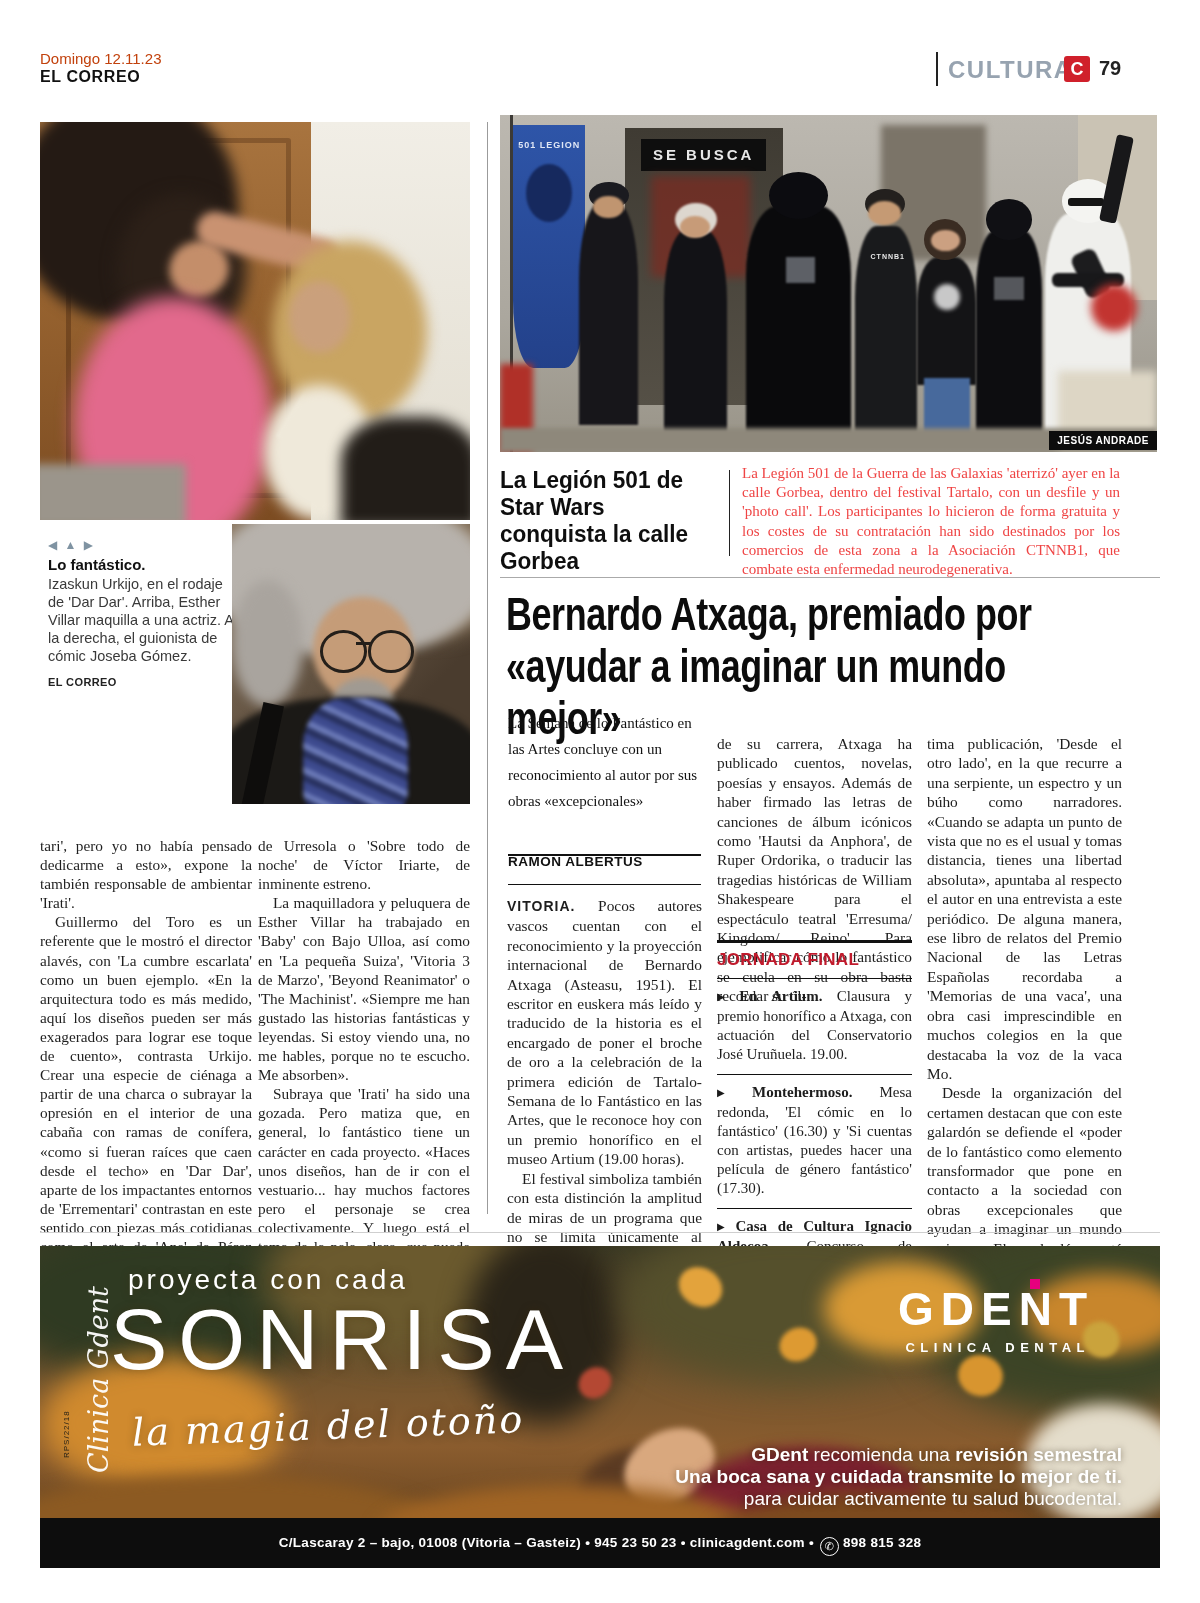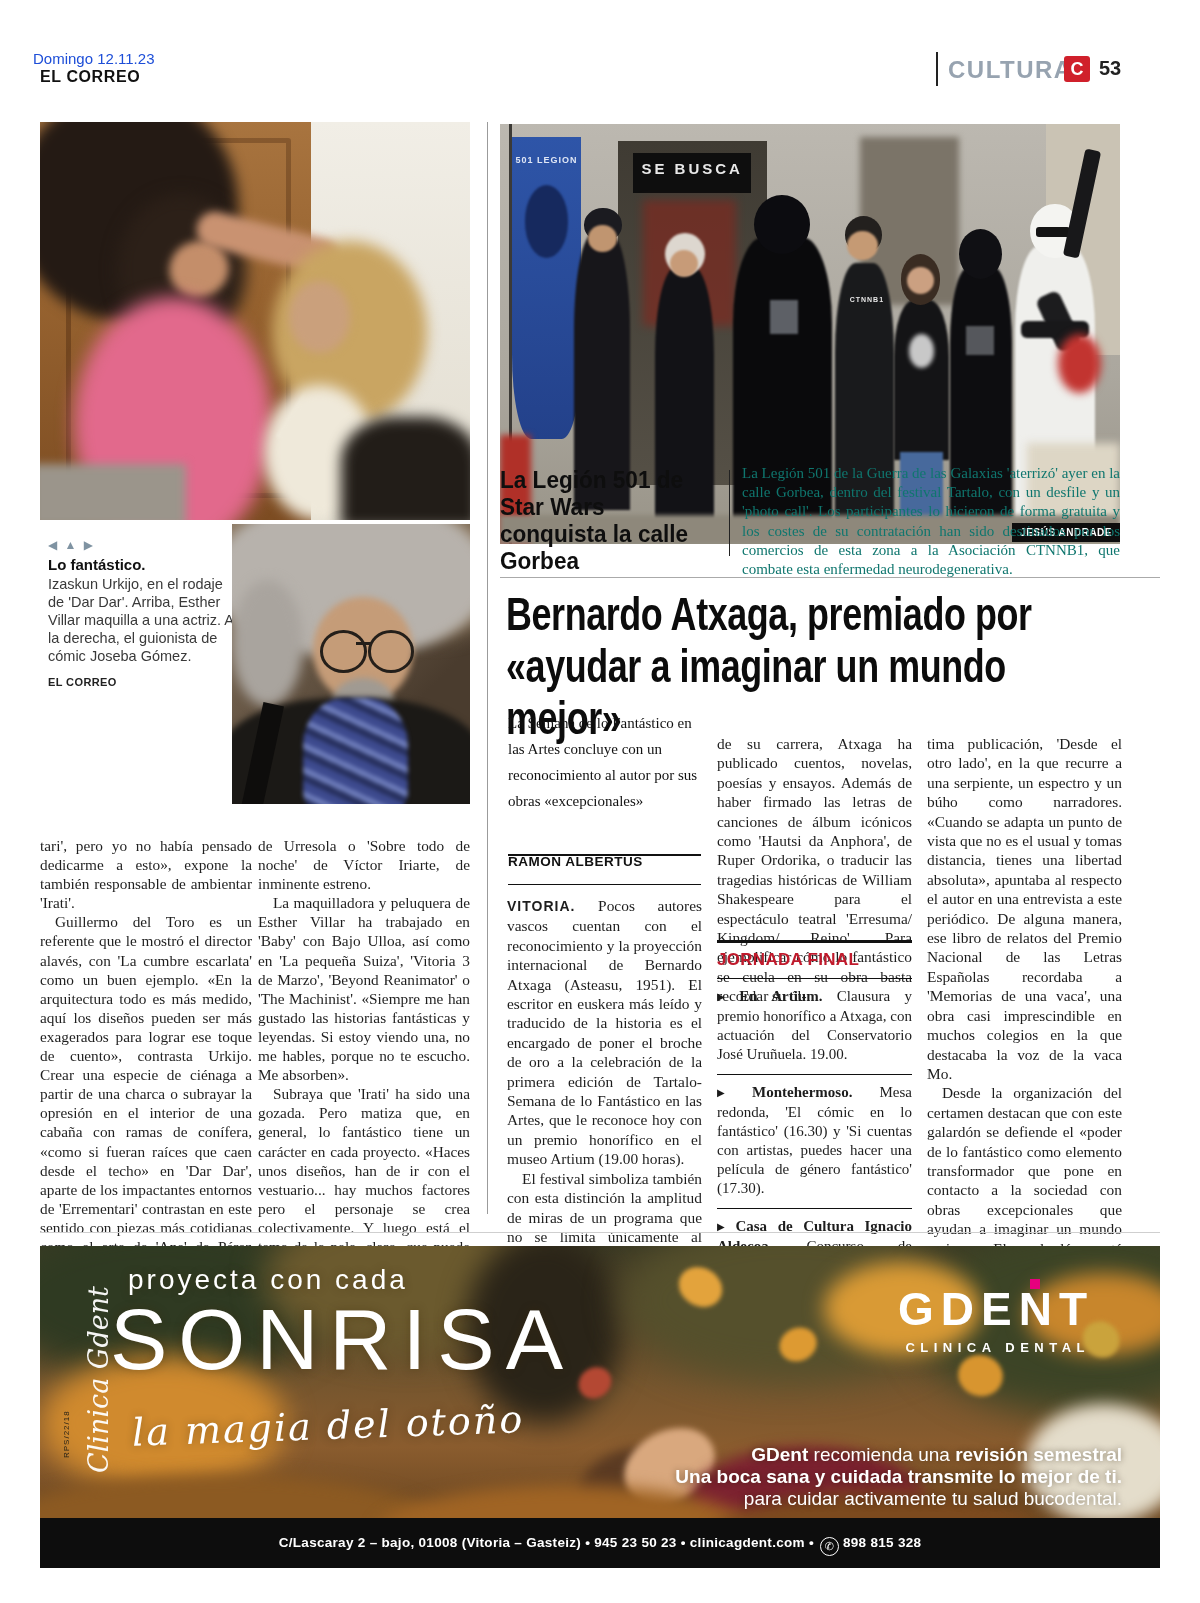--- a/index.html
+++ b/index.html
@@ -1,21 +1,21 @@
 <!DOCTYPE html>
 <html lang="es"><head>
 <meta charset="utf-8">
 <style>
   html,body{margin:0;padding:0;background:#e9e9e9;}
   .page{position:relative;width:1200px;height:1603px;background:#ffffff;margin:0 auto;
         font-family:"Liberation Sans",sans-serif;color:#1c1c1c;overflow:hidden;}
   .abs{position:absolute;}
 
   
-  .hdr-date{left:33px;top:50px;font-size:15px;color:#1d4ed8;}
+  .hdr-date{left:40px;top:50px;font-size:15px;color:#c2410c;}
   .hdr-paper{left:40px;top:68px;font-size:16px;font-weight:700;letter-spacing:.6px;color:#111;}
   .hdr-vrule{left:936px;top:52px;width:2px;height:34px;background:#222;}
   .hdr-section{left:948px;top:56px;font-size:24px;font-weight:700;letter-spacing:1.5px;color:#97a3b0;}
   .hdr-logo{left:1064px;top:56px;width:26px;height:26px;background:#d0202b;color:#fff;
             font-weight:700;font-size:18px;text-align:center;line-height:26px;border-radius:3px;}
   .hdr-page{left:1099px;top:57px;font-size:20px;font-weight:700;color:#222;}
 
   
   .photo{overflow:hidden;}
   .blob{position:absolute;border-radius:50%;}
@@ -34,26 +34,26 @@
          line-height:19.1px;text-align:justify;color:#1f1f1f;}
   .ltext p{margin:0;}
   .ltext p + p{text-indent:15px;}
   .lcol1{left:40px;}
   .lcol2{left:258px;}
 
   
   .vdivider{left:487px;top:122px;width:1px;height:1092px;background:#9b9b9b;}
 
   
-  .photo3{left:500px;top:124px;width:620px;height:420px;background:linear-gradient(180deg,#bcb8b0 0%,#aba79e 60%,#989387 100%);}
+  .photo3{left:500px;top:115px;width:620px;height:337px;background:linear-gradient(180deg,#bcb8b0 0%,#aba79e 60%,#989387 100%);padding-left:37px;}
   .sw-headline{left:500px;top:466px;width:225px;font-size:24px;line-height:27px;font-weight:700;
                color:#0e0e0e;transform:scaleX(.94);transform-origin:left top;}
   .sw-vrule{left:729px;top:470px;width:1px;height:86px;background:#222;}
   .sw-caption{left:742px;top:464px;width:378px;font-family:"Liberation Serif",serif;
-              font-size:15px;line-height:19.2px;text-align:justify;color:#0f766e;}
+              font-size:15px;line-height:19.2px;text-align:justify;color:#ef4444;}
 
   
   .art-toprule{left:500px;top:577px;width:660px;height:1px;background:#aaa;}
   .headline{left:506px;top:588px;width:800px;font-size:46px;line-height:52px;font-weight:700;
             color:#0c0c0c;transform:scaleX(.78);transform-origin:left top;letter-spacing:-.5px;}
   .deck{left:508px;top:710px;width:192px;font-family:"Liberation Serif",serif;
         font-size:15px;line-height:26px;color:#121212;}
   .by-rule1{left:508px;top:854px;width:193px;height:2px;background:#111;}
   .byline{left:508px;top:854px;font-size:13.5px;font-weight:700;letter-spacing:.5px;color:#111;}
   .by-rule2{left:508px;top:884px;width:193px;height:1px;background:#111;}
@@ -116,21 +116,21 @@
 </head>
 <body>
 
 <div class="page">
 
   <div class="abs hdr-date">Domingo 12.11.23</div>
   <div class="abs hdr-paper">EL CORREO</div>
   <div class="abs hdr-vrule"></div>
   <div class="abs hdr-section">CULTURA</div>
   <div class="abs hdr-logo">C</div>
-  <div class="abs hdr-page">53</div>
+  <div class="abs hdr-page">79</div>
 
   <div class="abs photo photo1">
 
     <div class="abs" style="left:0;top:0;width:64%;height:100%;background:linear-gradient(180deg,#a8743f 0%,#96622f 45%,#7c4c22 100%);"></div>
     <div class="abs" style="left:6%;top:4%;width:20%;height:88%;border:5px solid rgba(60,30,10,.35);border-radius:3px;"></div>
     <div class="abs" style="left:34%;top:4%;width:22%;height:88%;border:5px solid rgba(60,30,10,.3);border-radius:3px;"></div>
 
     <div class="abs" style="right:0;top:0;width:37%;height:100%;background:linear-gradient(180deg,#f1eee6,#e2ddd0);"></div>
 
     <div class="blob" style="left:-6%;top:-8%;width:52%;height:58%;background:#241a14;filter:blur(7px);"></div>

